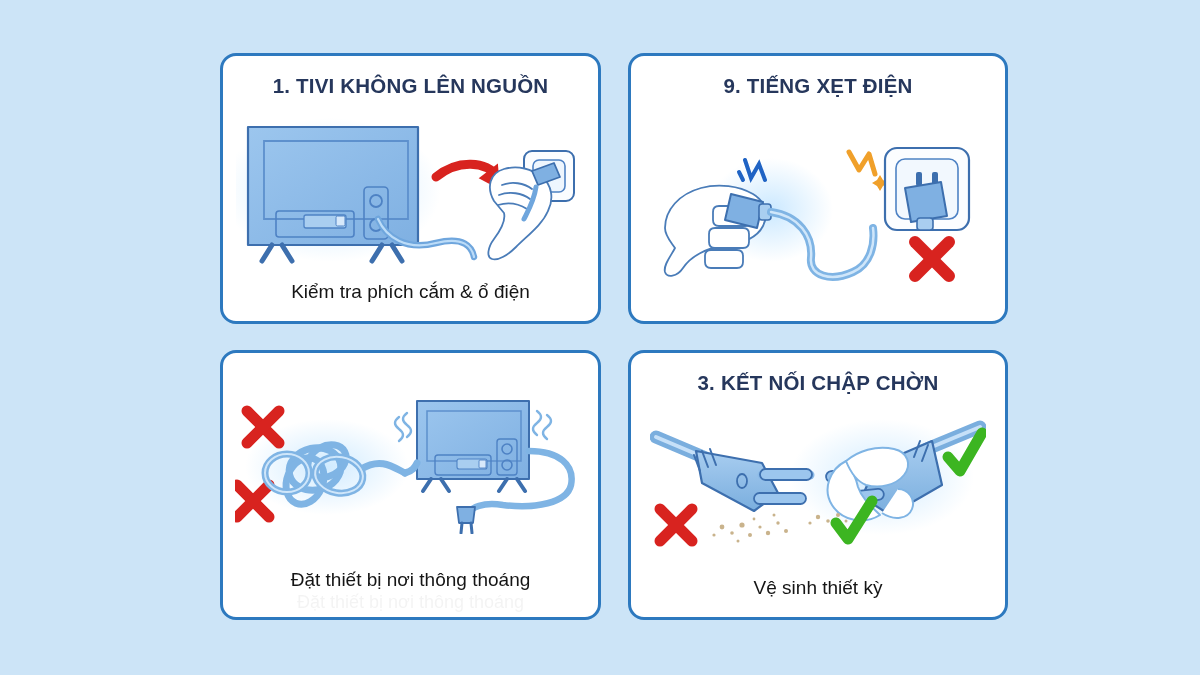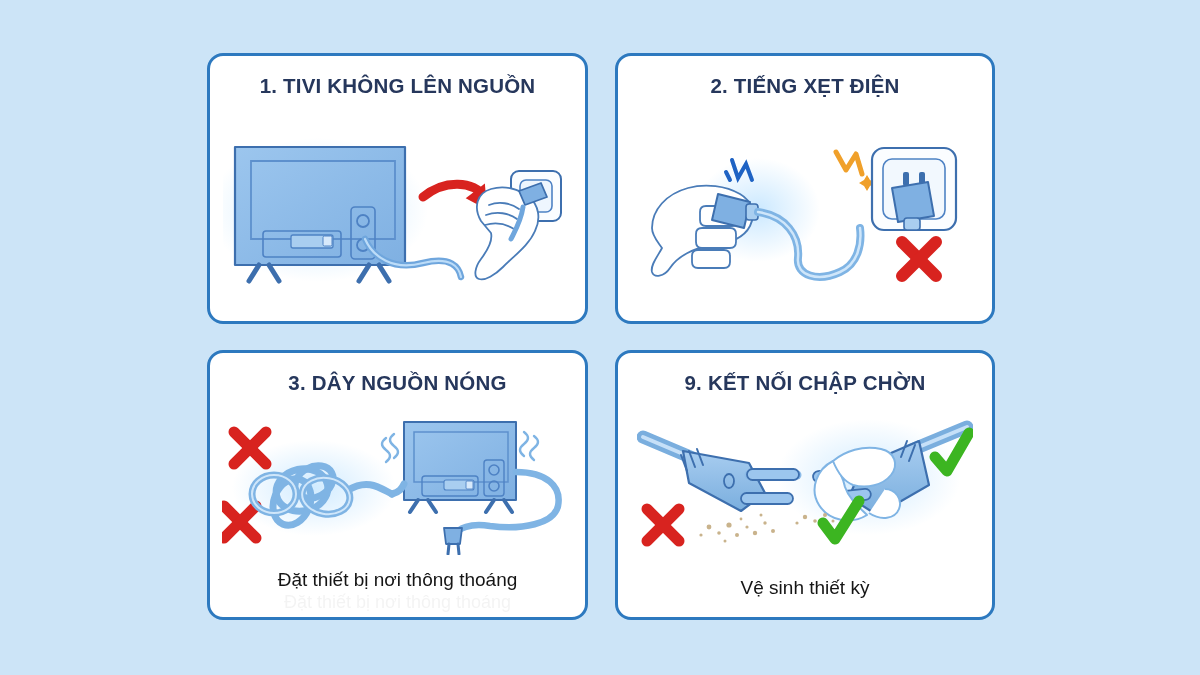--- a/index.html
+++ b/index.html
@@ -11,21 +11,21 @@
 
   .board{
     position:relative;width:1200px;height:675px;
     display:grid;
     grid-template-columns:388px 380px;
     grid-template-rows:271px 270px;
     column-gap:27px;row-gap:26px;
     justify-content:center;align-content:center;
     padding-left:0;
   }
-  .grid-shift{position:absolute;left:207px;top:53px;
+  .grid-shift{position:absolute;left:220px;top:53px;
     display:grid;
     grid-template-columns:381px 380px;
     grid-template-rows:271px 270px;
     column-gap:27px;row-gap:26px;}
 
   .card{
     position:relative;
     background:#ffffff;
     border:3px solid #2d79bf;
     border-radius:16px;
@@ -114,24 +114,25 @@
           <path d="M263 80 C274 76, 286 78, 294 84" fill="none"></path>
           <path d="M262 90 C272 87, 283 89, 291 94" fill="none"></path>
         </g>
 
         <g>
           <path d="M296 56 L318 48 L324 62 L302 70 Z" fill="#7fb0e2" stroke="#3d6fae" stroke-width="1.8" stroke-linejoin="round"></path>
           <path d="M300 72 C298 86, 292 96, 288 104" fill="none" stroke="#6fa6dd" stroke-width="5" stroke-linecap="round"></path>
         </g>
       </svg>
     </div>
+    <div class="card-caption">Kiểm tra phích cắm &amp; ổ điện</div>
   </div>
 
   <div class="card">
-    <div class="card-title">2. TIẾNG XẸT ĐIỆN</div>
+    <div class="card-title">9. TIẾNG XẸT ĐIỆN</div>
     <div class="art">
       <svg width="330" height="155" viewBox="0 0 330 155">
         <defs>
           <radialGradient id="glow2" cx="0.5" cy="0.5" r="0.5">
             <stop offset="0" stop-color="#c5e6ff" stop-opacity="0.9"></stop>
             <stop offset="1" stop-color="#c5e6ff" stop-opacity="0"></stop>
           </radialGradient>
         </defs>
         <ellipse cx="118" cy="78" rx="62" ry="52" fill="url(#glow2)"></ellipse>
 
@@ -174,21 +175,20 @@
 
         <g stroke="#d8231f" stroke-width="12" stroke-linecap="round">
           <path d="M262 110 L296 144"></path>
               <path d="M296 110 L262 144"></path>
         </g>
       </svg>
     </div>
   </div>
 
   <div class="card">
-    <div class="card-title">3. DÂY NGUỒN NÓNG</div>
     <div class="art">
       <svg width="352" height="145" viewBox="0 0 352 145">
         <defs>
           <linearGradient id="tvg3" x1="0" y1="0" x2="1" y2="1">
             <stop offset="0" stop-color="#9cc6ee"></stop>
                 <stop offset="1" stop-color="#7fb0e2"></stop>
           </linearGradient>
           <radialGradient id="glow3" cx="0.5" cy="0.5" r="0.5">
             <stop offset="0" stop-color="#c5e6ff" stop-opacity="0.8"></stop>
             <stop offset="1" stop-color="#c5e6ff" stop-opacity="0"></stop>
@@ -250,21 +250,21 @@
         </g>
 
         <path d="M170 84 C178 82, 180 78, 182 74" fill="none" stroke="#7fb4e4" stroke-width="7" stroke-linecap="round"></path>
       </svg>
     </div>
     <div class="card-caption c3">Đặt thiết bị nơi thông thoáng</div>
     <div class="ghost-line">Đặt thiết bị nơi thông thoáng</div>
   </div>
 
   <div class="card">
-    <div class="card-title">9. KẾT NỐI CHẬP CHỜN</div>
+    <div class="card-title">3. KẾT NỐI CHẬP CHỜN</div>
     <div class="art">
       <svg width="336" height="150" viewBox="0 0 336 150">
         <defs>
           <linearGradient id="plg" x1="0" y1="0" x2="0" y2="1">
             <stop offset="0" stop-color="#a8cdf0"></stop>
                 <stop offset="1" stop-color="#7aaede"></stop>
           </linearGradient>
           <radialGradient id="glow4" cx="0.5" cy="0.5" r="0.5">
             <stop offset="0" stop-color="#c5e6ff" stop-opacity="0.8"></stop>
             <stop offset="1" stop-color="#c5e6ff" stop-opacity="0"></stop>

